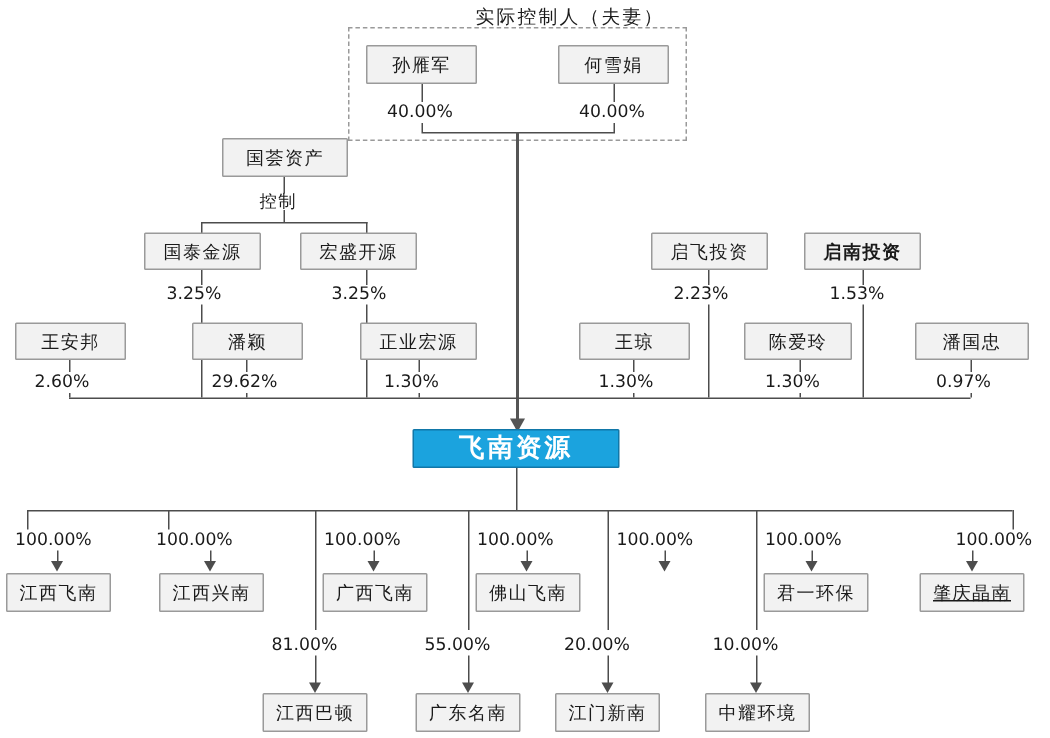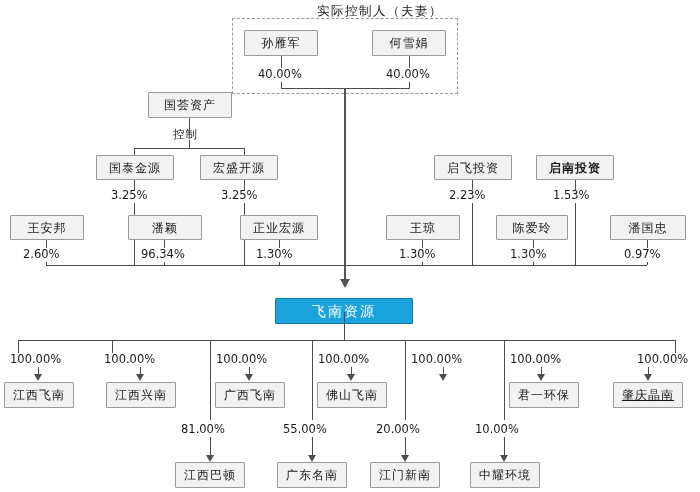--- a/index.html
+++ b/index.html
@@ -32,24 +32,23 @@
     justify-content: center;
     letter-spacing: 1px;
     white-space: nowrap;
     border-radius: 1px;
     box-shadow: 0 0 0 0 transparent;
   }
   .node.blue {
     background: #1BA3DE;
     border: 1px solid #1177a8;
     color: #ffffff;
-    font-weight: normal;
+    font-weight: bold;
     letter-spacing: 2px;
-    font-size: 14px;
-    margin-top: 12px;
+    font-size: 17px;
   }
 
   
   .pct {
     position: absolute;
     font-size: 11.5px;
     color: #1a1a1a;
     white-space: nowrap;
     line-height: 1;
     font-family: "DejaVu Sans", "Liberation Sans", sans-serif;
@@ -158,21 +157,21 @@
   <div class="pct" style="left:553px; top:190px;">1.53%</div>
   <div class="vline" style="left:575px; top:203px; height:62px;"></div>
 
   <div class="node" style="left:10px; top:215px; width:74px; height:25px;">王安邦</div>
   <div class="vline" style="left:46px; top:240px; height:8px;"></div>
   <div class="pct" style="left:23px; top:249px;">2.60%</div>
   <div class="vline" style="left:46px; top:262px; height:3px;"></div>
 
   <div class="node" style="left:128px; top:215px; width:74px; height:25px;">潘颖</div>
   <div class="vline" style="left:164px; top:240px; height:8px;"></div>
-  <div class="pct" style="left:141px; top:249px;">96.34%</div>
+  <div class="pct" style="left:141px; top:249px;">29.62%</div>
   <div class="vline" style="left:164px; top:262px; height:3px;"></div>
 
   <div class="node" style="left:240px; top:215px; width:78px; height:25px;">正业宏源</div>
   <div class="vline" style="left:279px; top:240px; height:8px;"></div>
   <div class="pct" style="left:256px; top:249px;">1.30%</div>
   <div class="vline" style="left:279px; top:262px; height:3px;"></div>
 
   <div class="node" style="left:386px; top:215px; width:74px; height:25px;">王琼</div>
   <div class="vline" style="left:422px; top:240px; height:8px;"></div>
   <div class="pct" style="left:399px; top:249px;">1.30%</div>

